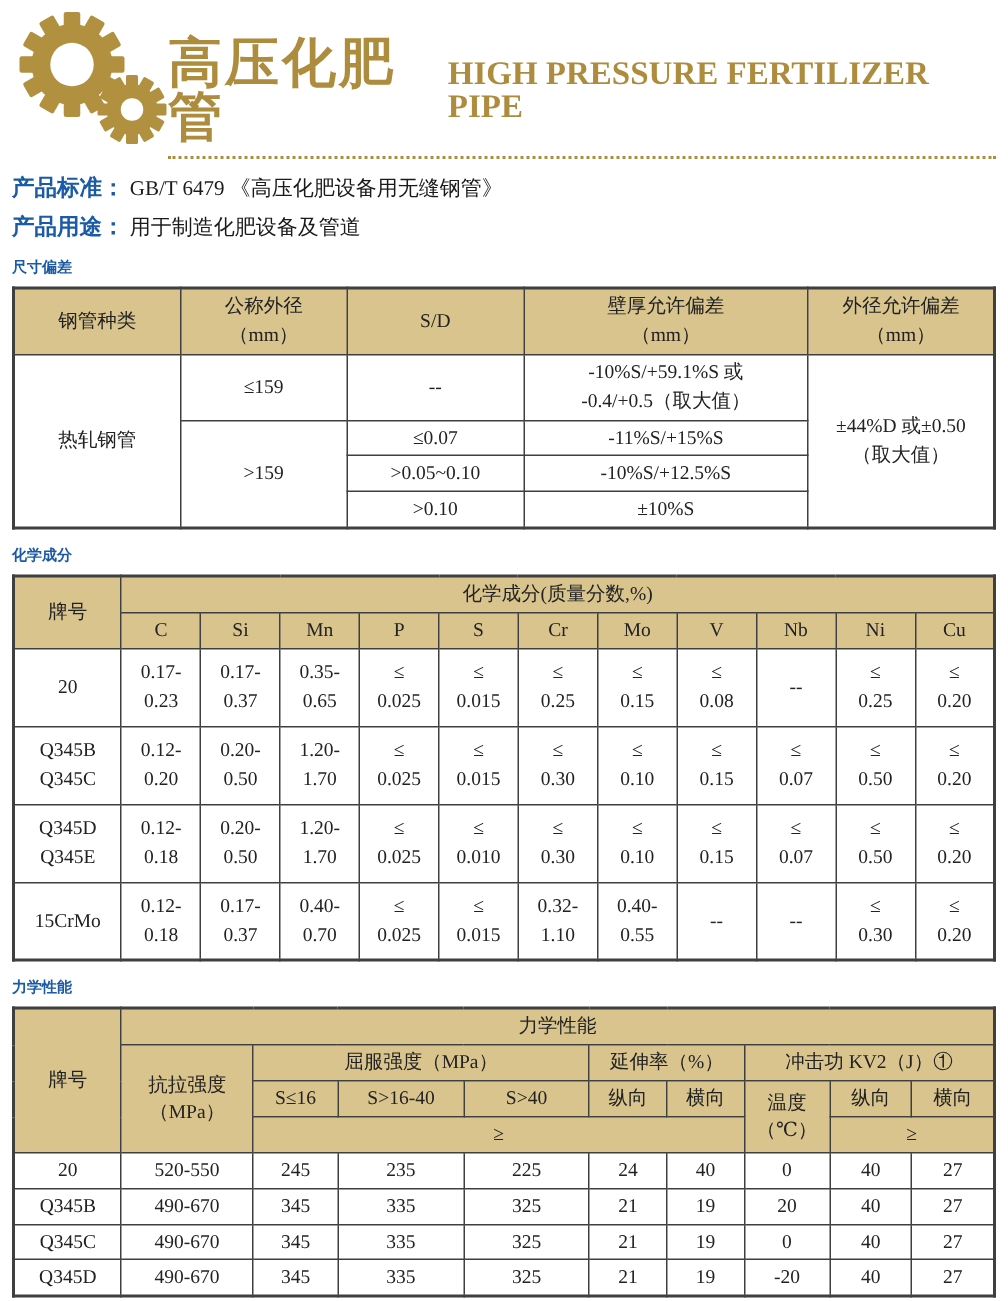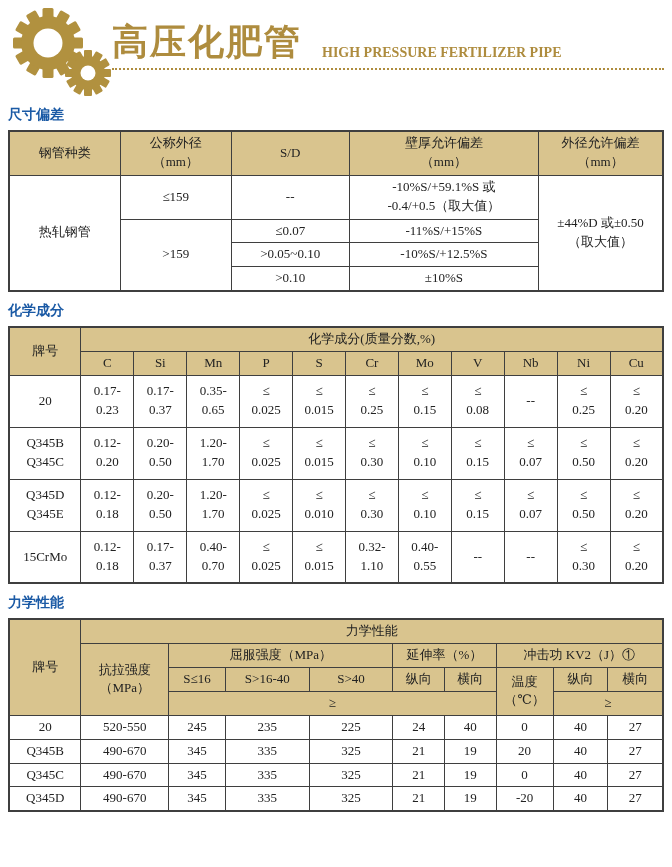--- a/index.html
+++ b/index.html
@@ -16,46 +16,46 @@
     font-family: "Liberation Serif", "DejaVu Serif", serif;
     color: var(--ink);
   }
   .page { width: 672px; padding: 4px 8px 10px 8px; }
 
   
   .header { display: flex; align-items: flex-start; min-height: 92px; }
   .gears { width: 104px; height: 92px; flex: none; }
   .title-wrap { flex: 1; padding-top: 20px; }
   .title-line {
-    display: flex; align-items: flex-end; gap: 20px;
+    display: flex; align-items: center; gap: 2px;
     padding-bottom: 8px;
     border-bottom: 2px dotted var(--gold);
   }
   .title-cn {
     font-family: "Liberation Sans", "DejaVu Sans", sans-serif;
     font-size: 36px; font-weight: bold; color: var(--gold);
     letter-spacing: 2px; line-height: 1;
   }
   .title-en {
     font-family: "Liberation Serif", "DejaVu Serif", serif;
-    font-size: 14px; font-weight: bold; color: var(--gold);
+    font-size: 22px; font-weight: bold; color: var(--gold);
     line-height: 1;
   }
 
   
   .info { margin: 10px 0 2px 0; }
   .info-line { margin: 7px 0; font-size: 14px; }
   .info-label {
     color: var(--blue); font-weight: bold; font-size: 15px;
     font-family: "Liberation Sans", "DejaVu Sans", sans-serif;
   }
   .info-value { color: var(--ink); }
 
   .section-heading {
-    color: var(--blue); font-weight: bold; font-size: 14px;
+    color: var(--blue); font-weight: bold; font-size: 10px;
     font-family: "Liberation Sans", "DejaVu Sans", sans-serif;
     margin: 10px 0 6px 0;
   }
 
   
   table {
     width: 100%; border-collapse: collapse; table-layout: fixed;
     text-align: center; font-size: 13px; color: #222;
     border: 2px solid var(--border);
     margin-bottom: 4px;
@@ -123,20 +123,30 @@
       </g>
     </svg>
     <div class="title-wrap">
       <div class="title-line">
         <span class="title-cn">高压化肥管</span>
         <span class="title-en">HIGH PRESSURE FERTILIZER PIPE</span>
       </div>
     </div>
   </div>
 
+  <div class="info">
+    <div class="info-line">
+      <span class="info-label">产品标准：</span>
+      <span class="info-value">GB/T 6479 《高压化肥设备用无缝钢管》</span>
+    </div>
+    <div class="info-line">
+      <span class="info-label">产品用途：</span>
+      <span class="info-value">用于制造化肥设备及管道</span>
+    </div>
+  </div>
 
   <div class="section-heading">尺寸偏差</div>
   <table>
     <colgroup>
       <col style="width:17%">
         <col style="width:17%">
         <col style="width:18%">
         <col style="width:29%">
         <col style="width:19%">
     </colgroup>

